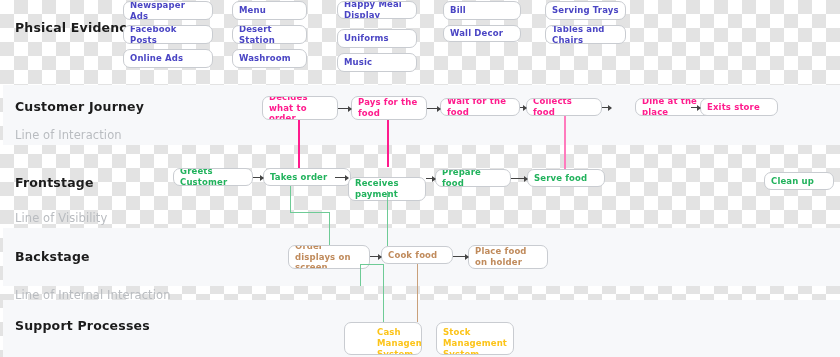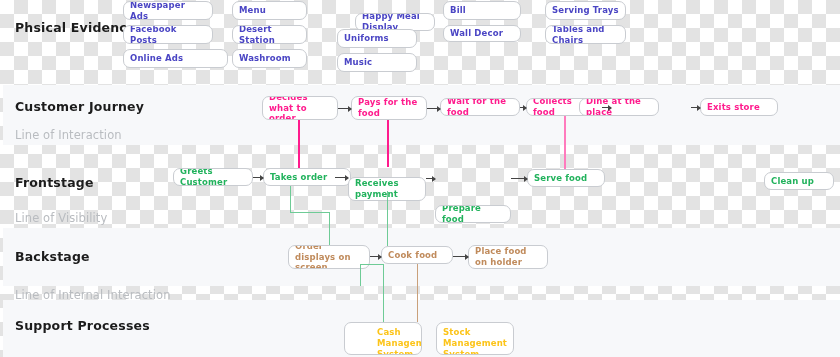--- a/index.html
+++ b/index.html
@@ -95,41 +95,41 @@
   <div class="row-title" style="left:15px;top:175px;">Frontstage</div>
   <div class="row-title" style="left:15px;top:249px;">Backstage</div>
   <div class="row-title" style="left:15px;top:318px;">Support Processes</div>
 
   <div class="line-label" style="left:15px;top:128px;">Line of Interaction</div>
   <div class="line-label" style="left:15px;top:211px;">Line of Visibility</div>
   <div class="line-label" style="left:15px;top:288px;">Line of Internal Interaction</div>
 
   <div class="node ev" style="left:123px;top:1px;width:90px;height:19px;">Newspaper Ads</div>
   <div class="node ev" style="left:123px;top:25px;width:90px;height:19px;">Facebook Posts</div>
-  <div class="node ev" style="left:123px;top:49px;width:105px;height:19px;">Online Ads</div>
+  <div class="node ev" style="left:123px;top:49px;width:90px;height:19px;">Online Ads</div>
 
   <div class="node ev" style="left:232px;top:1px;width:75px;height:19px;">Menu</div>
   <div class="node ev" style="left:232px;top:25px;width:75px;height:19px;">Desert Station</div>
   <div class="node ev" style="left:232px;top:49px;width:75px;height:19px;">Washroom</div>
 
-  <div class="node ev" style="left:355px;top:1px;width:80px;height:18px;margin-top:12px;">Happy Meal Display</div>
+  <div class="node ev" style="left:337px;top:1px;width:80px;height:18px;">Happy Meal Display</div>
   <div class="node ev" style="left:337px;top:29px;width:80px;height:19px;">Uniforms</div>
   <div class="node ev" style="left:337px;top:53px;width:80px;height:19px;">Music</div>
 
   <div class="node ev" style="left:443px;top:1px;width:78px;height:19px;">Bill</div>
   <div class="node ev" style="left:443px;top:25px;width:78px;height:17px;">Wall Decor</div>
 
   <div class="node ev" style="left:545px;top:1px;width:81px;height:19px;">Serving Trays</div>
   <div class="node ev" style="left:545px;top:25px;width:81px;height:19px;">Tables and Chairs</div>
 
   <div class="node cj" style="left:262px;top:96px;width:76px;height:24px;">Decides what to order</div>
   <div class="node cj" style="left:351px;top:96px;width:76px;height:24px;">Pays for the food</div>
   <div class="node cj" style="left:440px;top:98px;width:80px;height:18px;">Wait for the food</div>
   <div class="node cj" style="left:526px;top:98px;width:76px;height:18px;">Collects food</div>
-  <div class="node cj" style="left:579px;top:98px;width:80px;height:18px;">Dine at the place</div>
+  <div class="node cj" style="left:635px;top:98px;width:80px;height:18px;">Dine at the place</div>
   <div class="node cj" style="left:700px;top:98px;width:78px;height:18px;">Exits store</div>
 
   <div class="conn h-arrow" style="left:338px;top:108px;width:13px;">
     <div class="shaft" style="background:#444;"></div>
       <div class="head" style="border-left:4px solid #444;"></div>
   </div>
   <div class="conn h-arrow" style="left:427px;top:108px;width:13px;">
     <div class="shaft" style="background:#444;"></div>
       <div class="head" style="border-left:4px solid #444;"></div>
   </div>
@@ -142,21 +142,21 @@
       <div class="head" style="border-left:4px solid #444;"></div>
   </div>
   <div class="conn h-arrow" style="left:691px;top:107px;width:9px;">
     <div class="shaft" style="background:#444;"></div>
       <div class="head" style="border-left:4px solid #444;"></div>
   </div>
 
   <div class="node fs" style="left:173px;top:168px;width:80px;height:18px;">Greets Customer</div>
   <div class="node fs" style="left:263px;top:168px;width:88px;height:18px;">Takes order</div>
   <div class="node fs" style="left:348px;top:167px;width:78px;height:24px;margin-top:10px;">Receives payment</div>
-  <div class="node fs" style="left:435px;top:169px;width:76px;height:18px;margin-top:36px;">Prepare food</div>
+  <div class="node fs" style="left:435px;top:169px;width:76px;height:18px;">Prepare food</div>
   <div class="node fs" style="left:527px;top:169px;width:78px;height:18px;">Serve food</div>
   <div class="node fs" style="left:764px;top:172px;width:70px;height:18px;">Clean up</div>
 
   <div class="conn h-arrow" style="left:253px;top:177px;width:10px;">
     <div class="shaft" style="background:#444;"></div>
       <div class="head" style="border-left:4px solid #444;"></div>
   </div>
   <div class="conn h-arrow" style="left:335px;top:177px;width:13px;">
     <div class="shaft" style="background:#444;"></div>
       <div class="head" style="border-left:4px solid #444;"></div>

